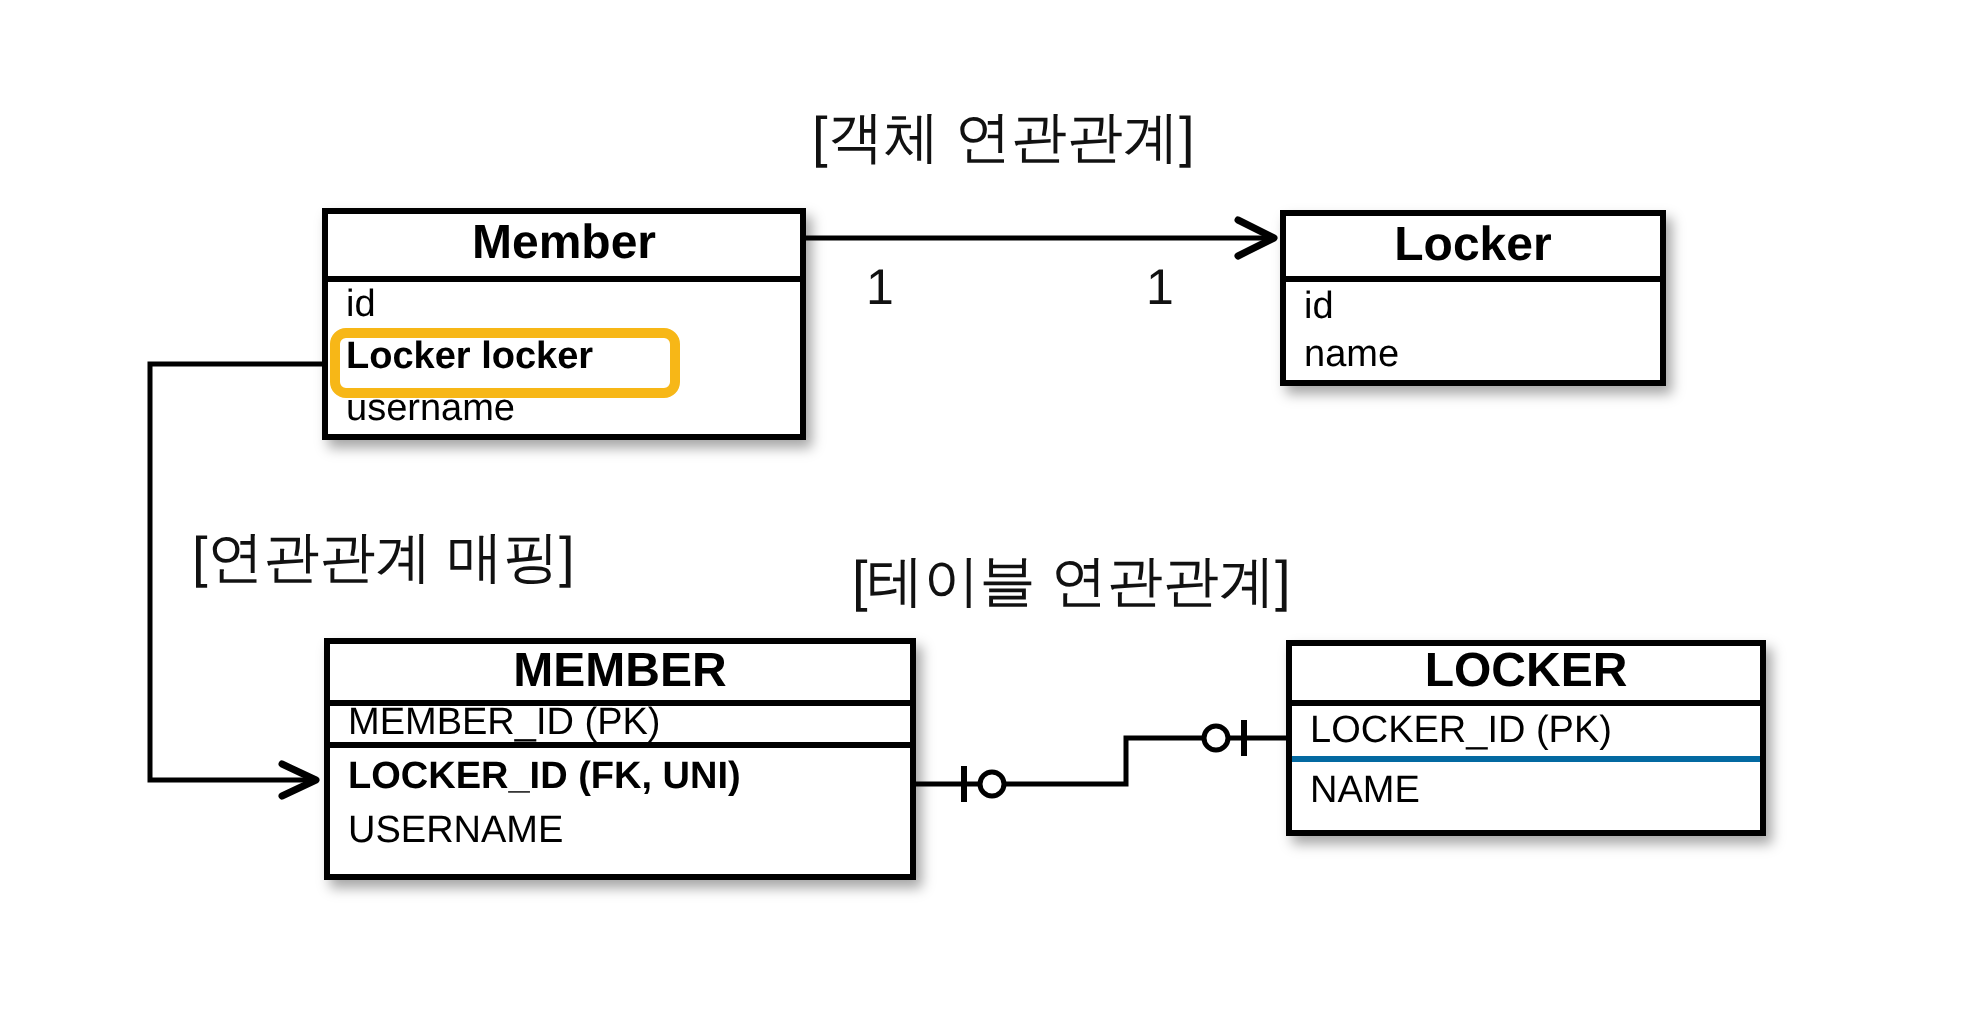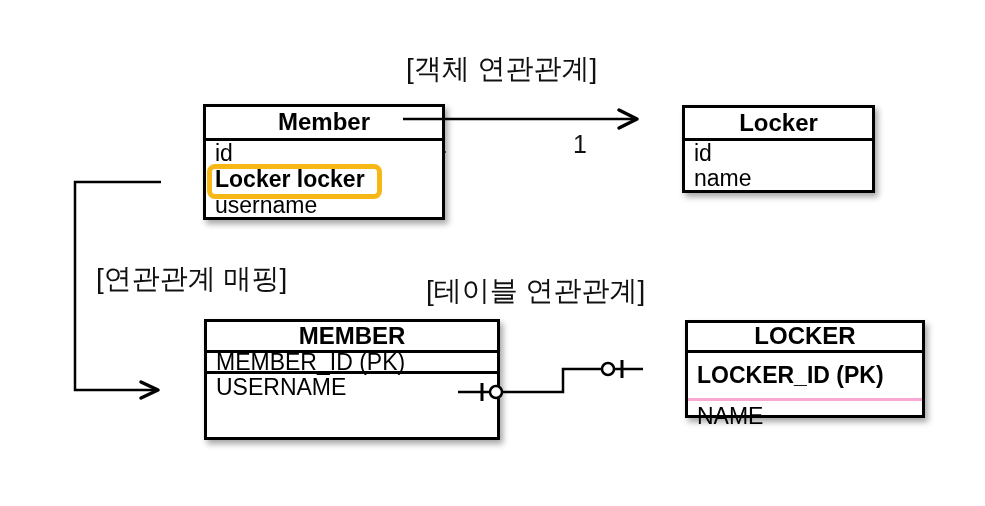--- a/index.html
+++ b/index.html
@@ -7,28 +7,27 @@
     position:relative;width:985px;height:506px;background:#ffffff;
     font-family:"Liberation Sans","DejaVu Sans",sans-serif;color:#000;
     overflow:hidden;
   }
   .section-label{
     position:absolute;font-size:28px;color:#111;white-space:nowrap;letter-spacing:0px;
   }
   .uml-box{
     position:absolute;background:#fff;border:3px solid #000;box-sizing:border-box;
     box-shadow:3px 4px 6px rgba(0,0,0,0.35);
-    margin-left:42px;
   }
   .box-header{
     border-bottom:3px solid #000;font-weight:bold;text-align:center;
     font-size:24px;box-sizing:border-box;
   }
   .row{
-    padding-left:9px;font-size:23px;box-sizing:border-box;white-space:nowrap;
+    padding-left:9px;font-size:19px;box-sizing:border-box;white-space:nowrap;
     display:flex;align-items:center;position:relative;
   }
   
   .member-obj{left:161px;top:104px;width:242px;height:116px;}
   .member-obj .box-header{height:34px;line-height:30px;}
   .member-obj .row-id{height:24px;}
   .member-obj .row-locker{height:28px;font-weight:bold;}
   .member-obj .row-username{height:24px;}
   .hl-outline{
     position:absolute;left:1px;top:57px;width:175px;height:35px;
@@ -42,21 +41,21 @@
   .locker-obj .row-name{height:24px;}
   
   .member-tbl{left:162px;top:319px;width:296px;height:121px;}
   .member-tbl .box-header{height:31px;line-height:27px;}
   .member-tbl .row-pk{height:21px;border-bottom:3px solid #000;}
   .member-tbl .row-fk{height:29px;font-weight:bold;}
   .member-tbl .row-username{height:26px;}
   
   .locker-tbl{left:643px;top:320px;width:240px;height:98px;}
   .locker-tbl .box-header{height:30px;line-height:26px;}
-  .locker-tbl .row-pk{height:48px;border-bottom:3px solid #f9a8d4;font-weight:bold;}
+  .locker-tbl .row-pk{height:28px;border-bottom:3px solid #0369a1;}
   .locker-tbl .row-name{height:30px;}
   
   .lbl-object{left:406px;top:50px;}
   .lbl-mapping{left:96px;top:260px;}
   .lbl-table{left:426px;top:272px;}
   .multiplicity{
     position:absolute;font-size:25px;color:#111;width:24px;text-align:center;
   }
   .mult-left{left:428px;top:130px;}
   .mult-right{left:568px;top:130px;}
@@ -107,20 +106,21 @@
 
   <div class="uml-box locker-obj">
     <div class="box-header">Locker</div>
     <div class="row row-id">id</div>
     <div class="row row-name">name</div>
   </div>
 
   <div class="uml-box member-tbl">
     <div class="box-header">MEMBER</div>
     <div class="row row-pk">MEMBER_ID (PK)</div>
+    <div class="row row-fk">LOCKER_ID (FK, UNI)</div>
     <div class="row row-username">USERNAME</div>
   </div>
 
   <div class="uml-box locker-tbl">
     <div class="box-header">LOCKER</div>
     <div class="row row-pk">LOCKER_ID (PK)</div>
     <div class="row row-name">NAME</div>
   </div>
 
 </div>

